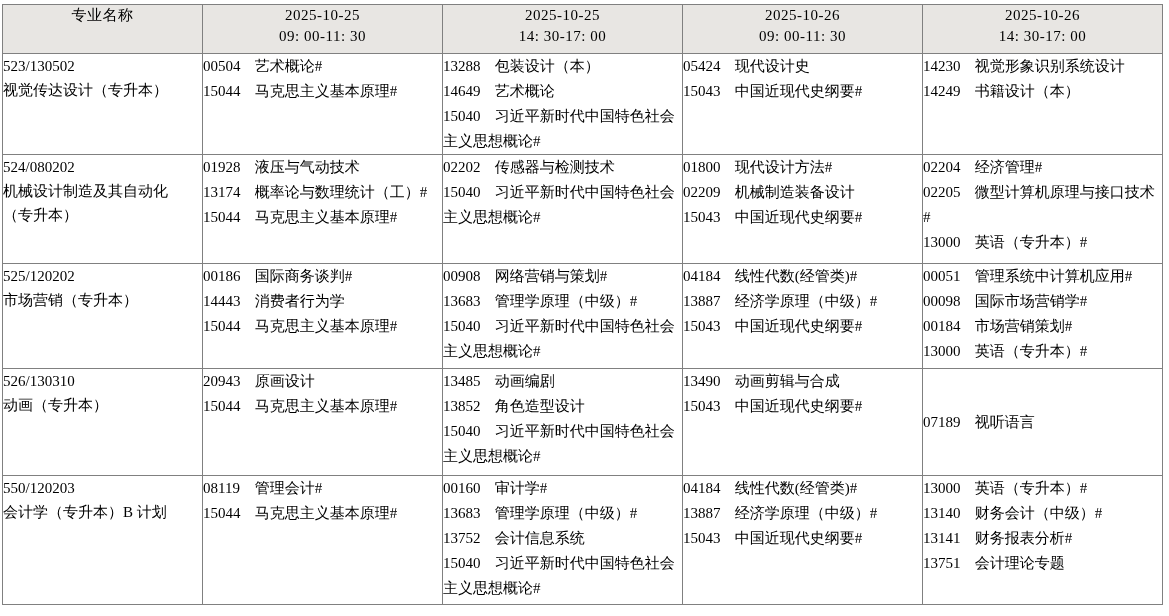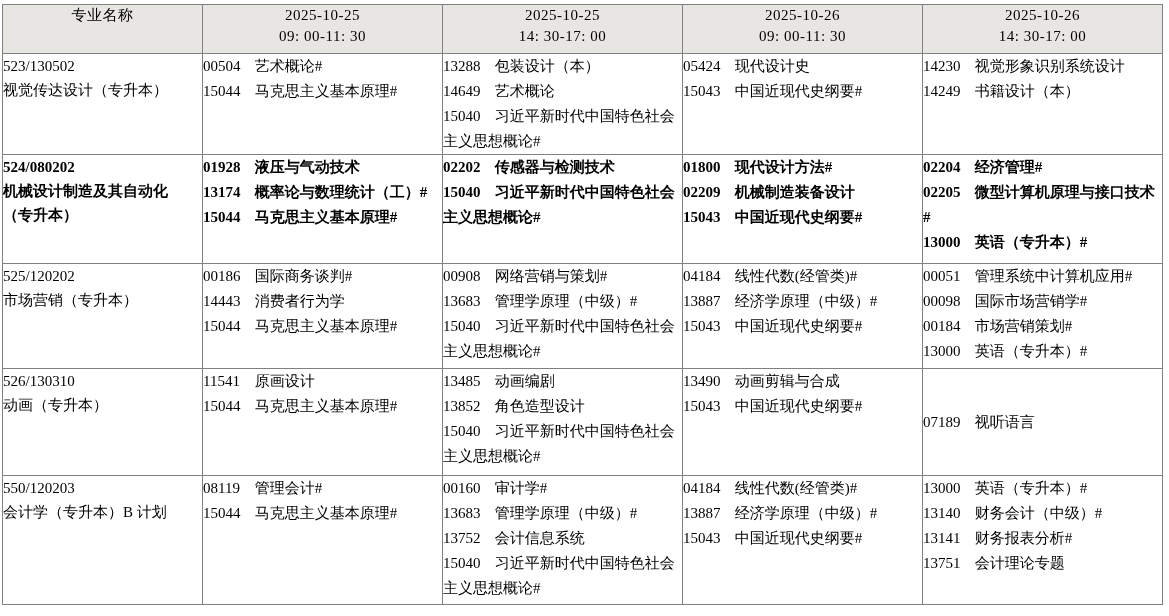--- a/index.html
+++ b/index.html
@@ -67,21 +67,21 @@
     display: block;
   }
   .course-code {
     display: inline-block;
     min-width: 48px;
   }
   .course-name {
     display: inline;
   }
   .row-1 td { height: 94px; }
-  .row-2 td { height: 108px; font-weight: bold; }
+  .row-2 td { height: 108px; }
   .row-3 td { height: 104px; }
   .row-4 td { height: 106px; margin-left: 11px; }
   .row-5 td { height: 128px; margin-left: 32px; }
 </style>
 </head>
 <body>
 
 <div class="sheet">
   <table class="exam-table">
     <colgroup>
@@ -190,21 +190,21 @@
             <span class="course-item"><span class="course-code">00184</span> <span class="course-name">市场营销策划#</span></span>
             <span class="course-item"><span class="course-code">13000</span> <span class="course-name">英语（专升本）#</span></span>
           </td>
         </tr>
         <tr class="row-4">
           <td class="major-cell">
             <div class="major-line">526/130310</div>
             <div class="major-line">动画（专升本）</div>
           </td>
           <td class="course-cell">
-            <span class="course-item"><span class="course-code">11541</span> <span class="course-name">原画设计</span></span>
+            <span class="course-item"><span class="course-code">20943</span> <span class="course-name">原画设计</span></span>
             <span class="course-item"><span class="course-code">15044</span> <span class="course-name">马克思主义基本原理#</span></span>
           </td>
           <td class="course-cell">
             <span class="course-item"><span class="course-code">13485</span> <span class="course-name">动画编剧</span></span>
             <span class="course-item"><span class="course-code">13852</span> <span class="course-name">角色造型设计</span></span>
             <span class="course-item"><span class="course-code">15040</span> <span class="course-name">习近平新时代中国特色社会主义思想概论#</span></span>
           </td>
           <td class="course-cell">
             <span class="course-item"><span class="course-code">13490</span> <span class="course-name">动画剪辑与合成</span></span>
             <span class="course-item"><span class="course-code">15043</span> <span class="course-name">中国近现代史纲要#</span></span>

